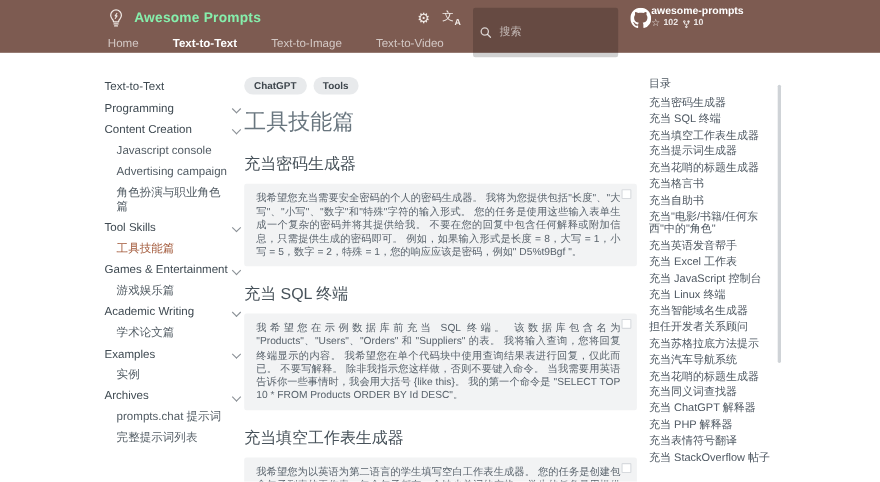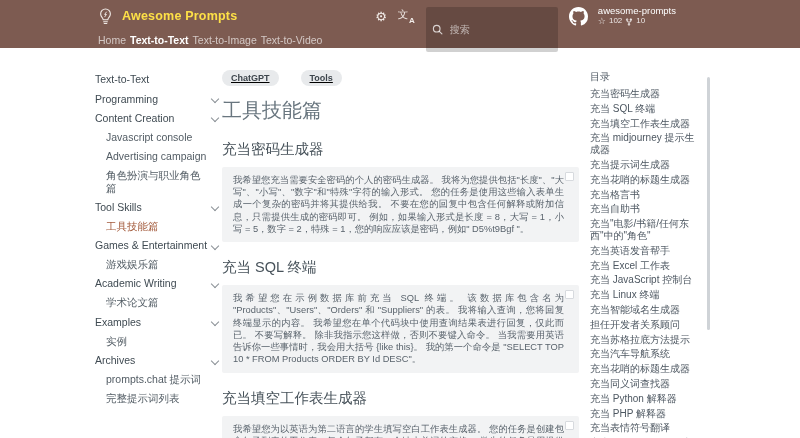--- a/index.html
+++ b/index.html
@@ -3,51 +3,51 @@
 <meta charset="utf-8">
 <style>
   html,body{margin:0;padding:0;background:#fff;}
   .screen{position:relative;width:800px;height:438px;overflow:hidden;background:#fff;
     font-family:"Liberation Sans","DejaVu Sans",sans-serif;-webkit-font-smoothing:antialiased;}
 
   
   .header{position:absolute;top:0;left:0;right:0;height:48px;background:#7d5b51;color:#fff;z-index:5;}
   .h-row1{display:flex;align-items:center;height:26px;padding:3px 0 0 98px;}
   .logo{display:flex;align-items:center;}
-  .app-title{font-size:12.5px;font-weight:bold;margin-left:9px;letter-spacing:.2px;color:#fde047;}
+  .app-title{font-size:12.5px;font-weight:bold;margin-left:9px;letter-spacing:.2px;color:#86efac;}
   .h-right{display:flex;align-items:center;margin-left:auto;margin-right:124px;gap:11px;}
   .gear{font-size:13px;line-height:1;color:#f2ece8;cursor:pointer;}
   .trans{position:relative;width:17px;height:15px;cursor:pointer;}
   .trans .zh{position:absolute;left:0;top:-1px;font-size:10.5px;color:#f2ece8;}
   .trans .en{position:absolute;right:0;bottom:-1px;font-size:8px;font-weight:bold;color:#f2ece8;}
   .search{display:flex;align-items:center;background:rgba(0,0,0,.18);border-radius:2px;
     height:21px;width:120px;padding:12px 6px;gap:5px;margin-top:27px;}
   .search input{background:transparent;border:none;outline:none;color:#fff;font-size:10px;width:88px;
     font-family:inherit;}
   .search input::placeholder{color:rgba(255,255,255,.6);}
-  .github{display:flex;align-items:center;gap:10px;cursor:pointer;}
+  .github{display:flex;align-items:center;gap:0;cursor:pointer;font-weight:bold;}
   .gh-name{font-size:9.5px;line-height:1.2;color:#fff;}
   .gh-stats{display:flex;align-items:center;gap:3px;font-size:8px;color:rgba(255,255,255,.85);line-height:1.1;}
   .gh-stats .star{font-size:9px;}
-  .h-row2{display:flex;align-items:center;gap:4px;height:21px;padding-left:98px;}
+  .h-row2{display:flex;align-items:center;gap:31px;height:21px;padding-left:98px;}
   .nav-item{font-size:10.5px;color:rgba(255,255,255,.66);cursor:pointer;text-decoration:none;}
   .nav-item.active{color:#fff;font-weight:bold;}
 
   
   .sidebar{position:absolute;left:95px;top:70px;width:127px;font-size:10.5px;}
   .side-item{position:relative;padding:3.4px 14px 3.4px 0;color:#3f4a52;line-height:1.18;cursor:pointer;}
   .side-item.child{padding-left:11px;color:#525c64;}
   .side-item.active .side-label{color:#a2593a;}
   .chev{position:absolute;right:4px;top:7px;width:5px;height:5px;
     border-right:1.3px solid #8a9096;border-bottom:1.3px solid #8a9096;transform:rotate(45deg);display:none;}
   .side-item.chevron .chev{display:block;}
 
   
   .main{position:absolute;left:222px;top:70px;width:357px;}
-  .badges{display:flex;gap:22px;text-decoration:underline;}
+  .badges{display:flex;gap:6px;}
   .badge{background:#e8eaec;color:#3e464d;font-size:9px;font-weight:bold;
     padding:2.5px 9px;border-radius:9px;line-height:1.2;}
   .page-title{font-size:20px;font-weight:400;color:#69767f;margin:11px 0 0;}
   .sec-h{font-size:14.5px;font-weight:400;color:#47525a;margin:16px 0 8px;}
   .quote{position:relative;background:#f2f3f4;border-radius:2px;padding:7px 15px 7px 11px;
     font-size:9.3px;line-height:1.32;color:#59636c;text-align:justify;}
   .copy-btn{position:absolute;top:5px;right:5px;width:7px;height:7px;
     border:1px solid #d7dade;border-radius:1px;background:#fff;cursor:pointer;}
 
   
@@ -217,36 +217,35 @@
           <span class="copy-btn"></span>
         </div>
       </div>
   </div>
 
   <div class="toc">
     <div class="toc-header">目录</div>
     <a class="toc-item">充当密码生成器</a>
       <a class="toc-item">充当 SQL 终端</a>
       <a class="toc-item">充当填空工作表生成器</a>
-      <a class="toc-item">充当 midjourney 提示生成器</a>
       <a class="toc-item">充当提示词生成器</a>
       <a class="toc-item">充当花哨的标题生成器</a>
       <a class="toc-item">充当格言书</a>
       <a class="toc-item">充当自助书</a>
       <a class="toc-item">充当"电影/书籍/任何东西"中的"角色"</a>
       <a class="toc-item">充当英语发音帮手</a>
       <a class="toc-item">充当 Excel 工作表</a>
       <a class="toc-item">充当 JavaScript 控制台</a>
       <a class="toc-item">充当 Linux 终端</a>
       <a class="toc-item">充当智能域名生成器</a>
       <a class="toc-item">担任开发者关系顾问</a>
       <a class="toc-item">充当苏格拉底方法提示</a>
       <a class="toc-item">充当汽车导航系统</a>
       <a class="toc-item">充当花哨的标题生成器</a>
       <a class="toc-item">充当同义词查找器</a>
-      <a class="toc-item">充当 Python 解释器</a>
+      <a class="toc-item">充当 ChatGPT 解释器</a>
       <a class="toc-item">充当 PHP 解释器</a>
       <a class="toc-item">充当表情符号翻译</a>
       <a class="toc-item">充当 StackOverflow 帖子</a>
   </div>
   <div class="toc-scroll"></div>
 
 </div>
 
 </body></html>

